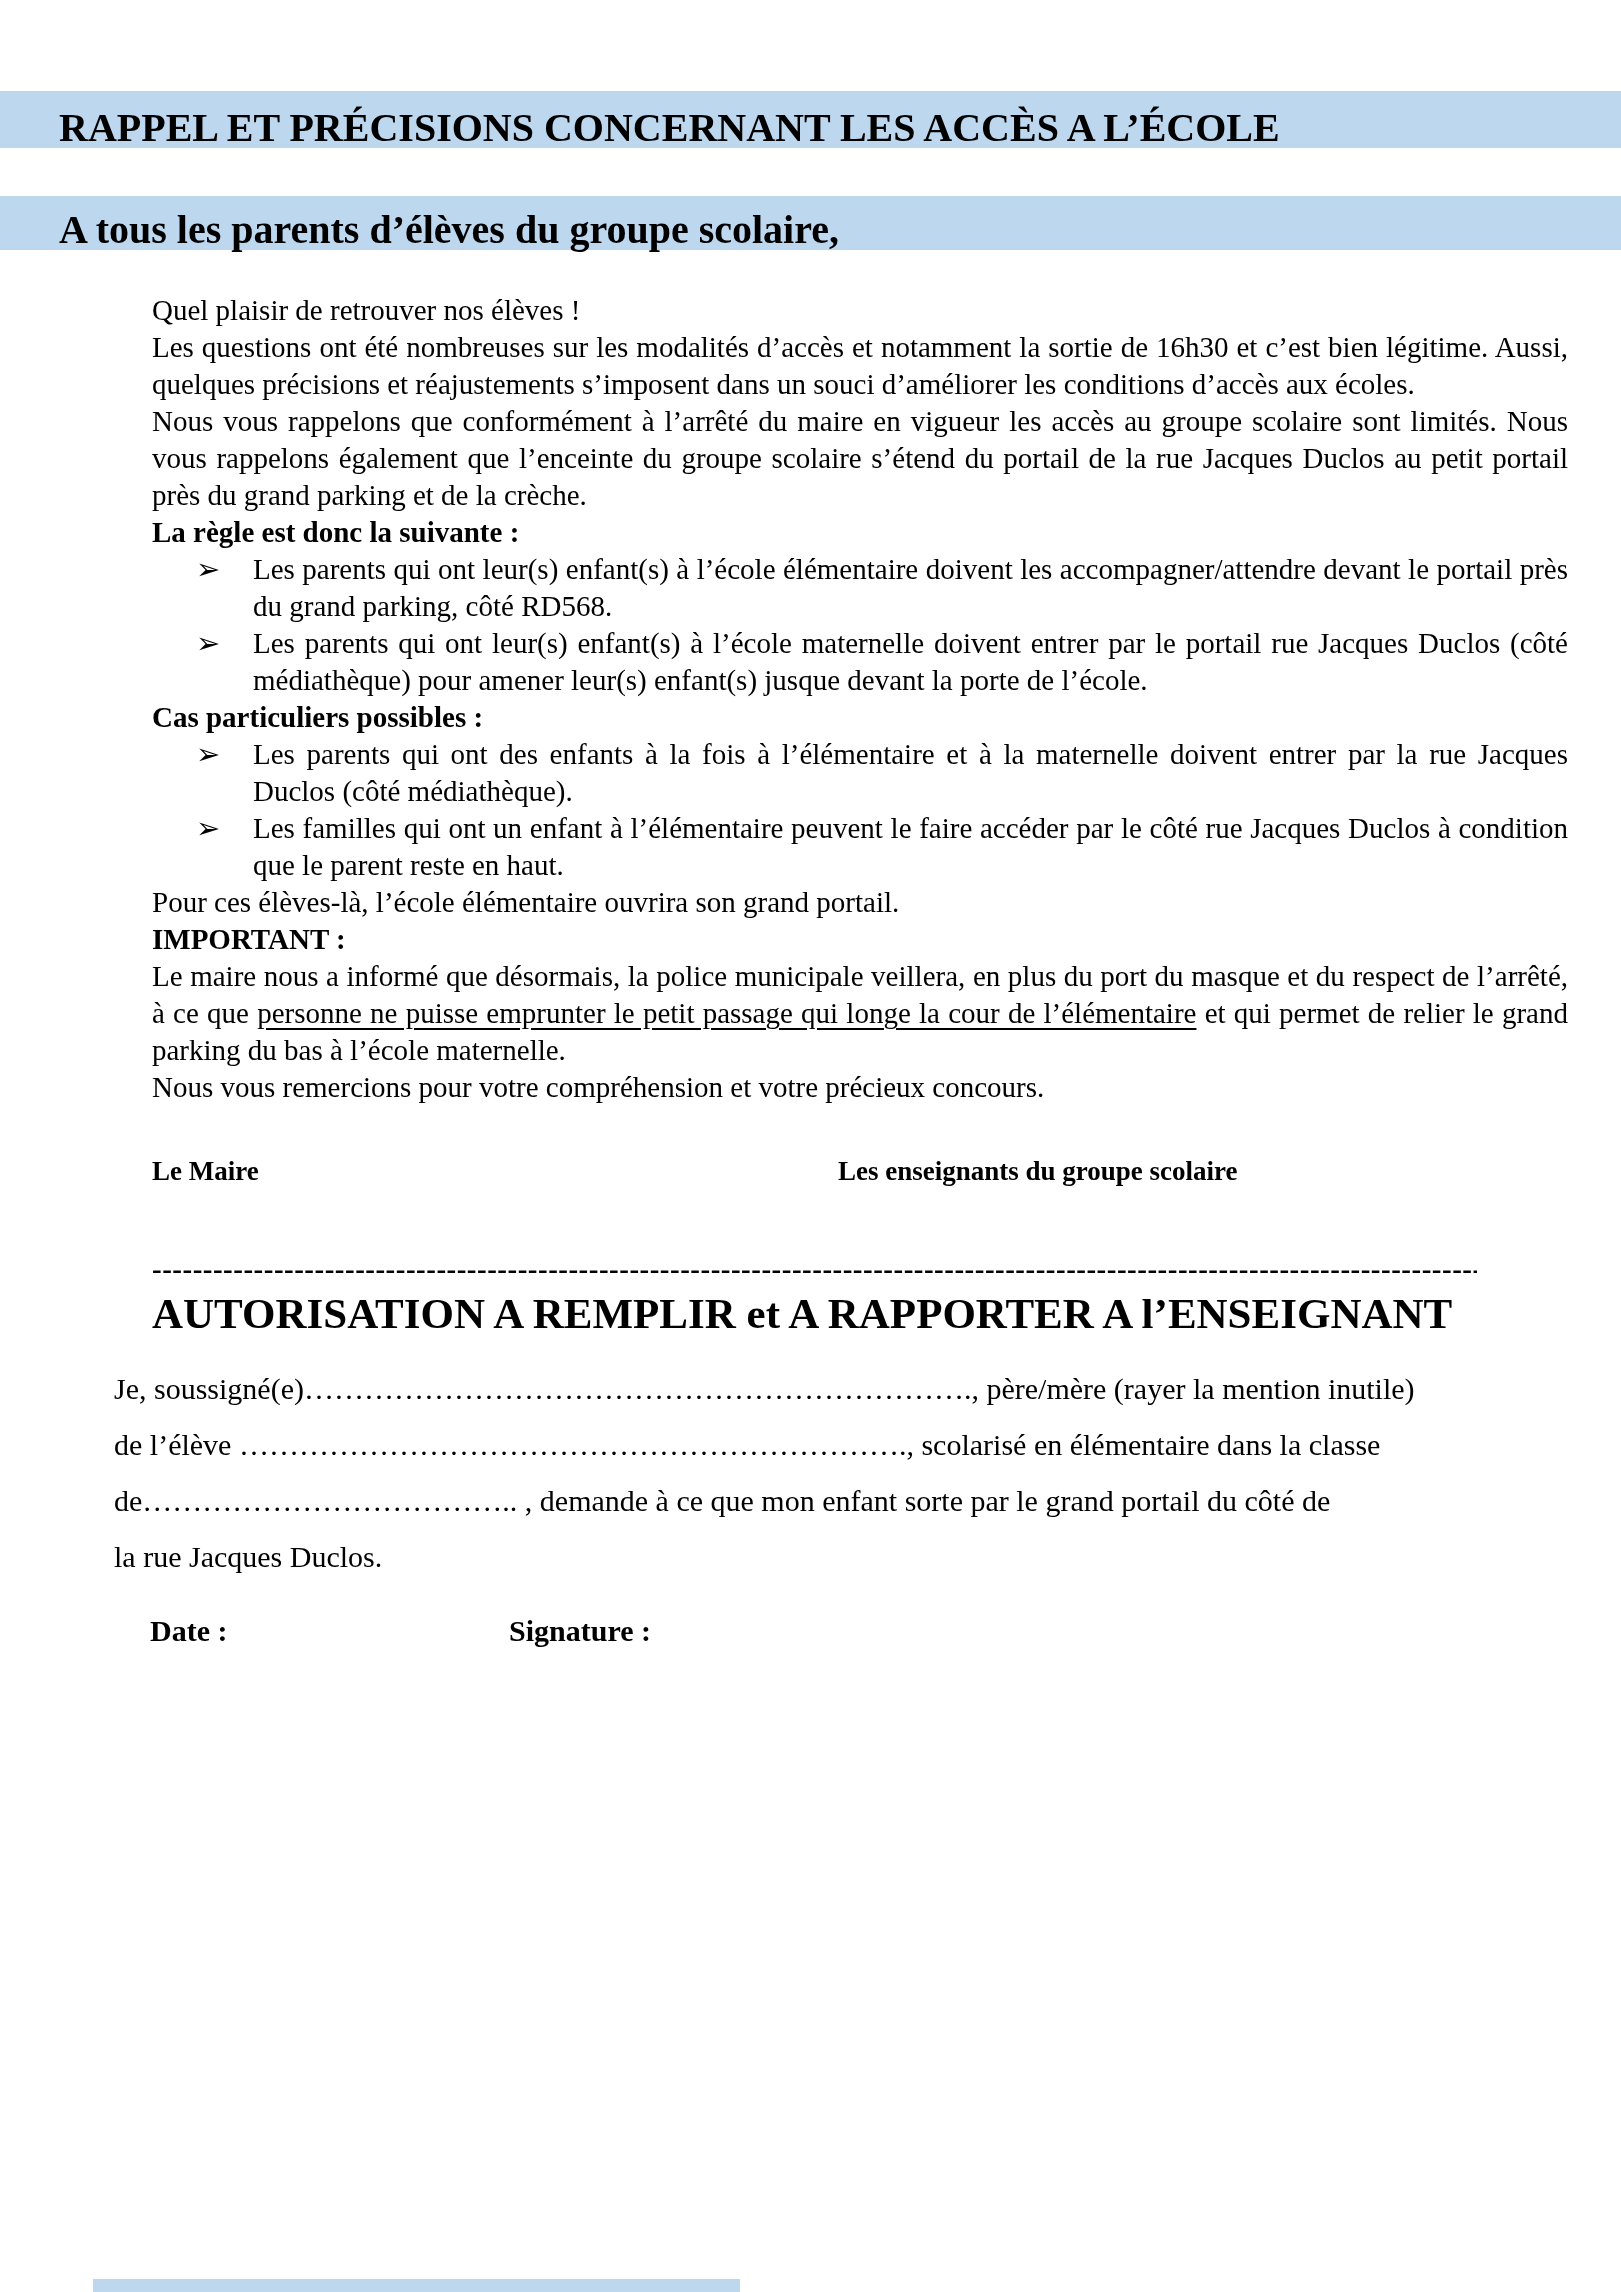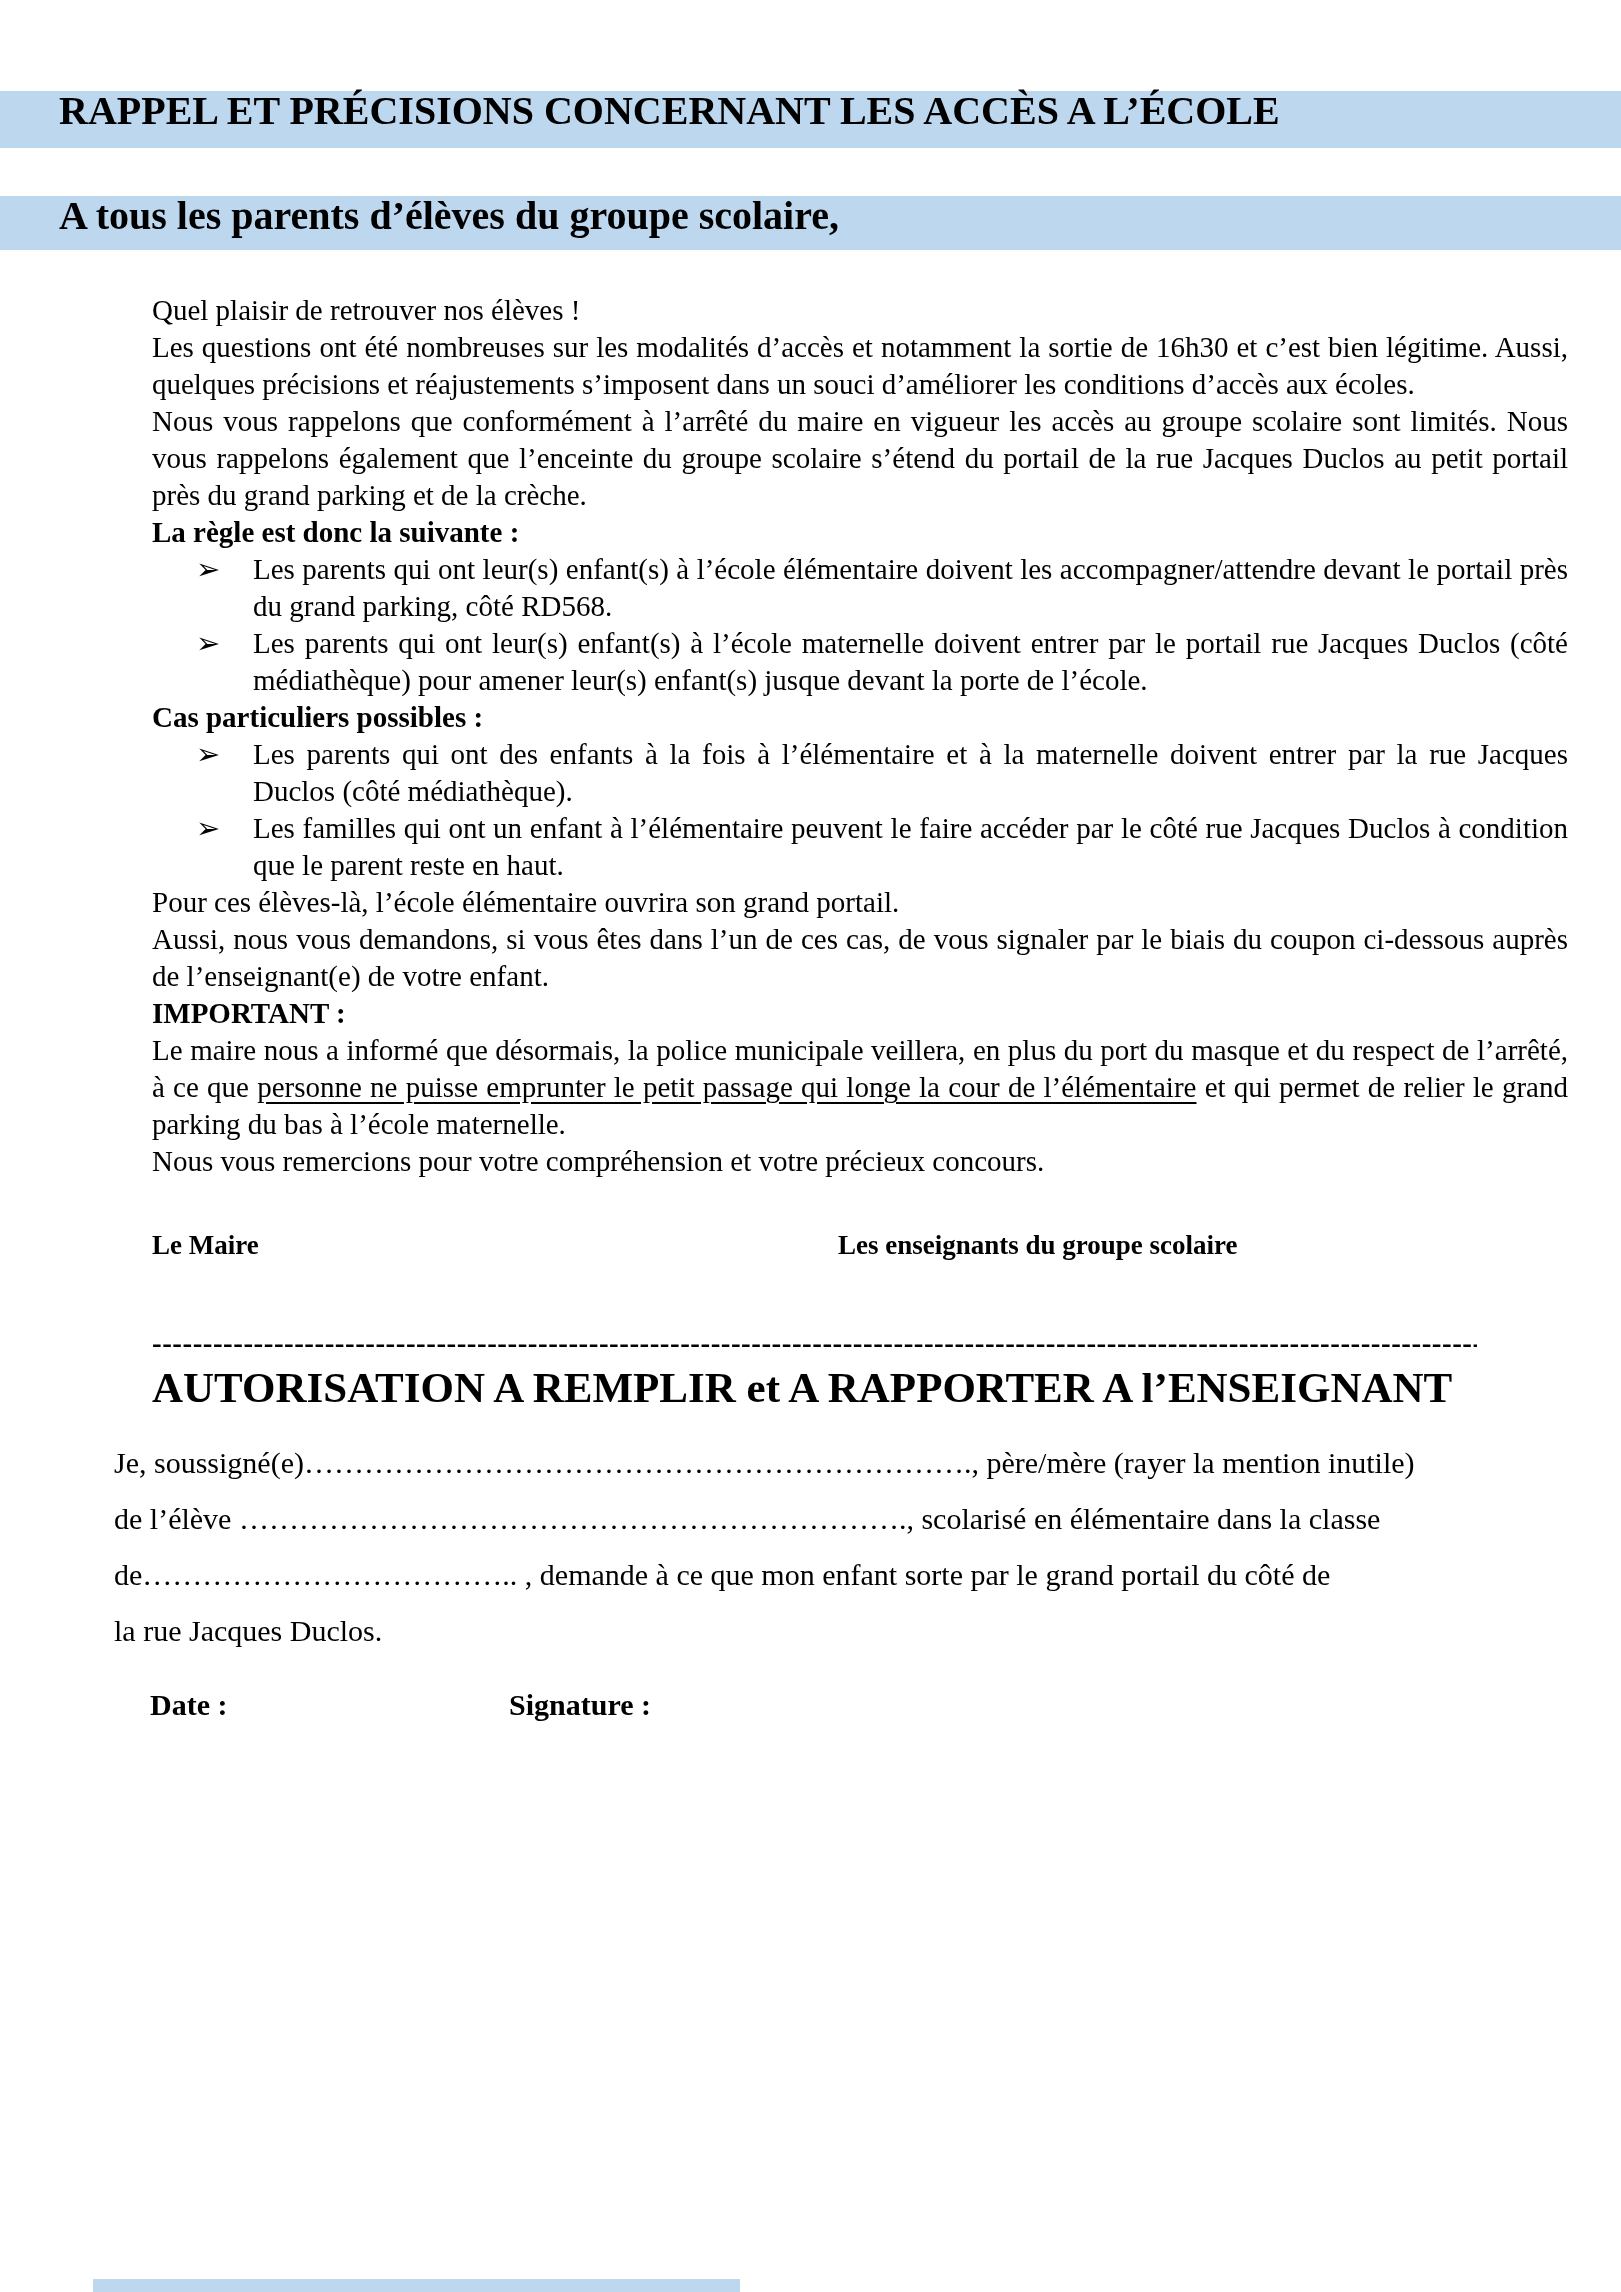--- a/index.html
+++ b/index.html
@@ -8,21 +8,21 @@
     width:1621px;height:2293px;
     margin:0 auto;
     background:#ffffff;
     font-family:"Liberation Serif","DejaVu Serif",serif;
     font-size:29px;line-height:37px;color:#000;
     overflow:hidden;
   }
   .band{
     position:absolute;left:0;width:1621px;
     background:var(--band-blue,#BDD7EE);
-    display:flex;align-items:flex-start;
+    display:flex;align-items:flex-end;
   }
   .band1{top:91px;height:57px;}
   .band2{top:196px;height:54px;}
   .band-text{
     font-weight:700;font-size:40px;line-height:1;
     padding-left:59px;white-space:nowrap;
   }
   .content{position:absolute;left:152px;top:292px;width:1416px;}
   .content p{margin:0;text-align:justify;}
   .mt38{margin-top:37px;}
@@ -100,21 +100,20 @@
       <li>
         <span class="marker">➢</span>
         <span>Les parents qui ont des enfants à la fois à l’élémentaire et à la maternelle doivent entrer par la rue Jacques Duclos (côté médiathèque).</span>
       </li>
       <li>
         <span class="marker">➢</span>
         <span>Les familles qui ont un enfant à l’élémentaire peuvent le faire accéder par le côté rue Jacques Duclos à condition que le parent reste en haut.</span>
       </li>
     </ul>
     <p>Pour ces élèves-là, l’école élémentaire ouvrira son grand portail.</p>
-    <p>Aussi, nous vous demandons, si vous êtes dans l’un de ces cas, de vous signaler par le biais du coupon ci-dessous auprès de l’enseignant(e) de votre enfant.</p>
 
     <p class="mt38"><span class="heading">IMPORTANT :</span></p>
     <p><span>Le maire nous a informé que désormais, la police municipale veillera, en plus du port du masque et du respect de l’arrêté, à ce que </span><span class="passage">personne ne puisse emprunter le petit passage qui longe la cour de l’élémentaire</span><span> et qui permet de relier le grand parking du bas à l’école maternelle.</span></p>
 
     <p class="mt38">Nous vous remercions pour votre compréhension et votre précieux concours.</p>
 
     <div class="signatories">
       <span>Le Maire</span>
       <span class="right">Les enseignants du groupe scolaire</span>
     </div>

